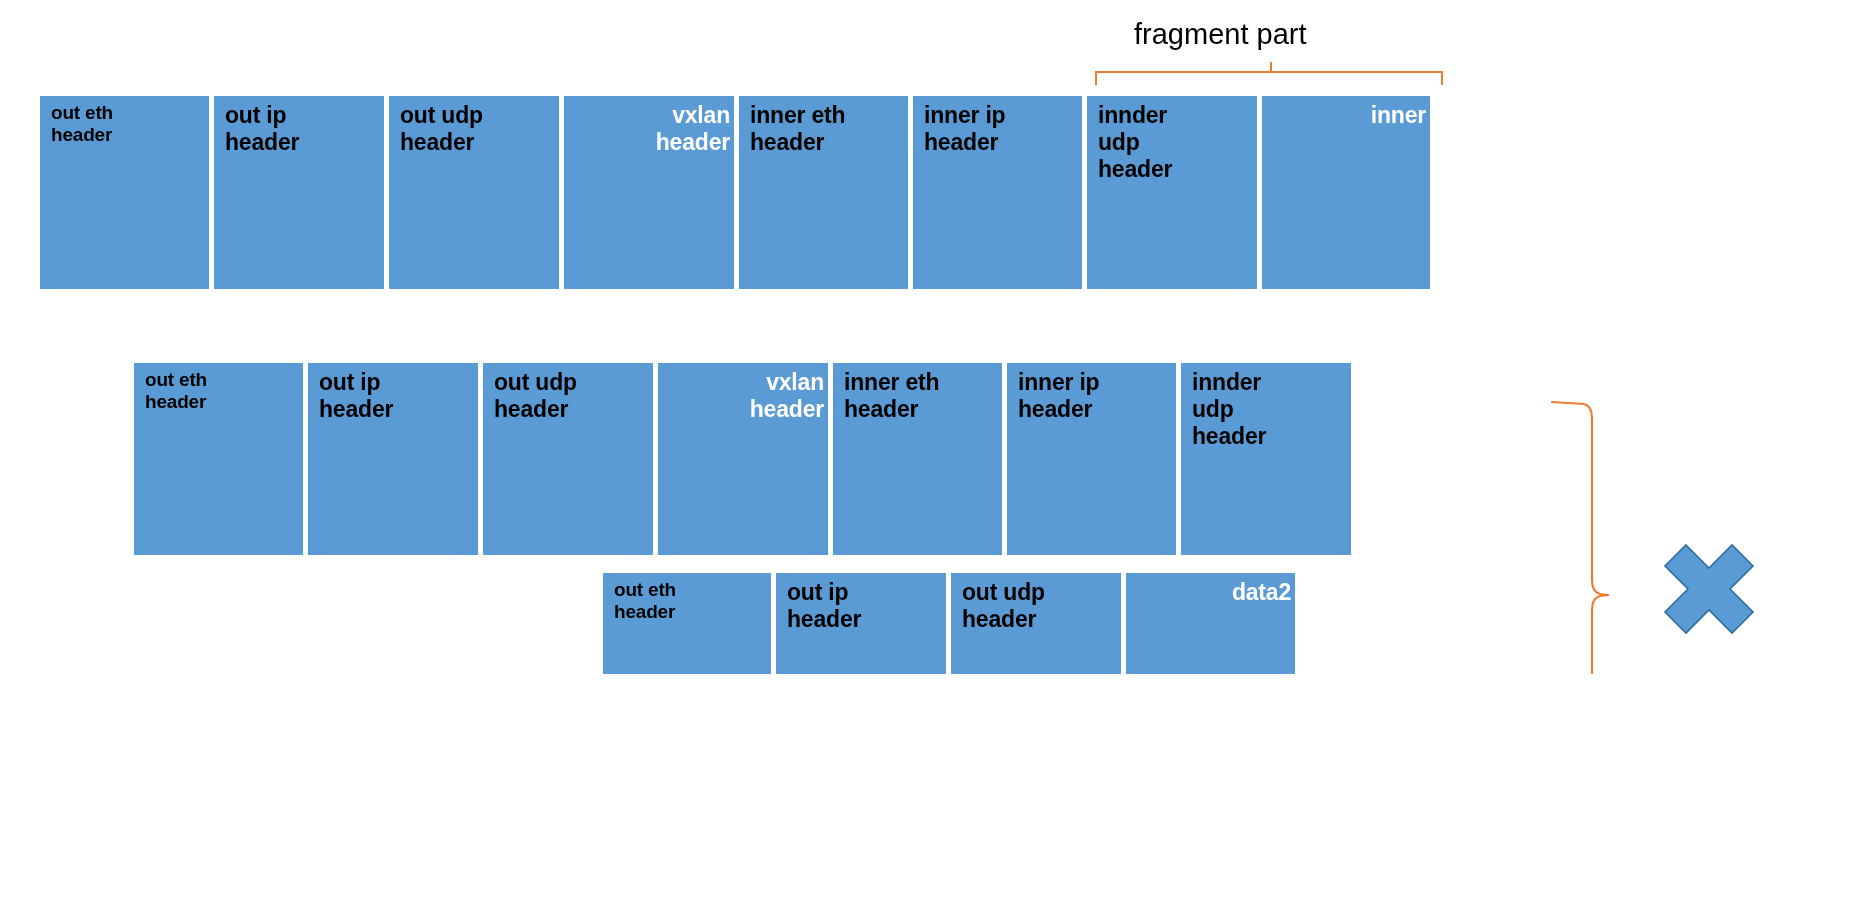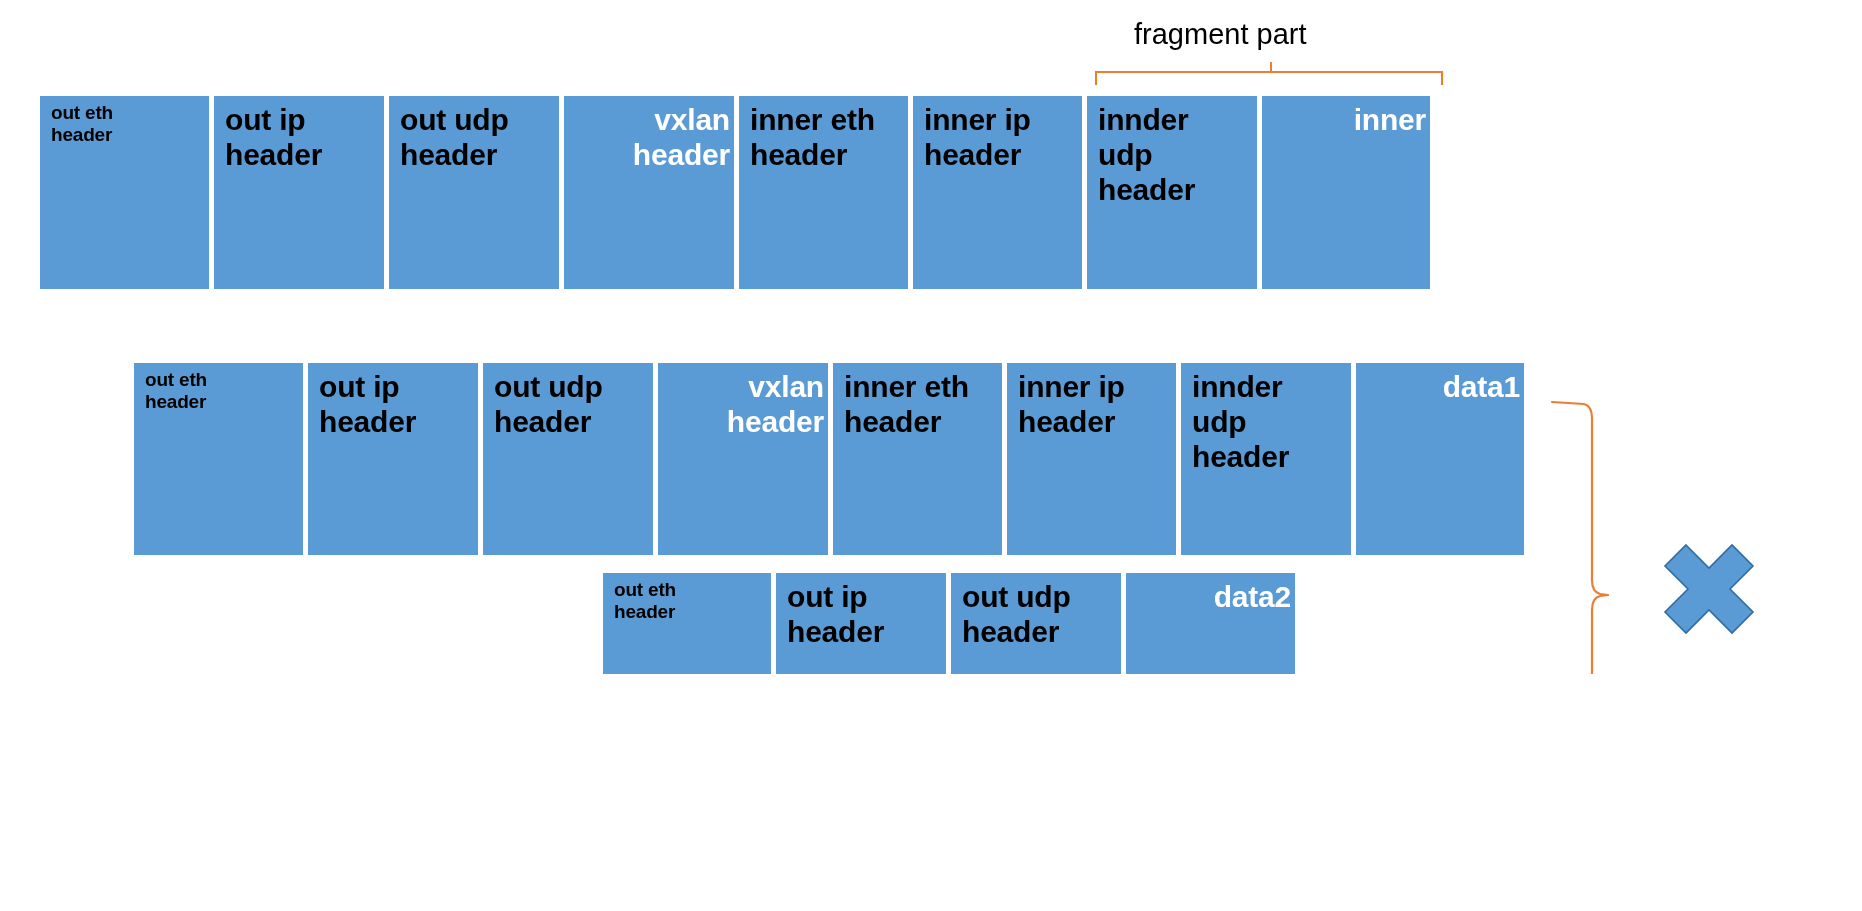--- a/index.html
+++ b/index.html
@@ -36,21 +36,21 @@
     top: 6px;
     right: 4px;
     font-weight: bold;
     line-height: 1.17;
     letter-spacing: -0.2px;
     color: #000000;
     white-space: pre-line;
     text-align: left;
   }
   .pkt-label.sz-sm { font-size: 19px; }
-  .pkt-label.sz-md { font-size: 30px; }
+  .pkt-label.sz-md { font-size: 23px; }
   .pkt-label.white { color: #ffffff; text-align: right; }
 
   
   .frag-bracket {
     position: absolute;
     border-top: 2px solid #ED7D31;
     border-left: 2px solid #ED7D31;
     border-right: 2px solid #ED7D31;
     box-sizing: border-box;
   }
@@ -163,23 +163,20 @@
       <div class="pkt-label sz-md">inner ip
 header</div>
     </div>
 
     <div class="pkt-block" style="width:170px; margin-right:5px;">
       <div class="pkt-label sz-md">innder
 udp
 header</div>
     </div>
 
-    <div class="pkt-block" style="width:168px;">
-      <div class="pkt-label sz-md white">data1</div>
-    </div>
   </div>
 
   <div class="pkt-row" style="left:603px; top:573px; width:692px; height:187px;">
 
     <div class="pkt-block" style="width:168px; margin-right:5px;">
       <div class="pkt-label sz-sm">out eth
 header</div>
     </div>
 
     <div class="pkt-block" style="width:170px; margin-right:5px;">

